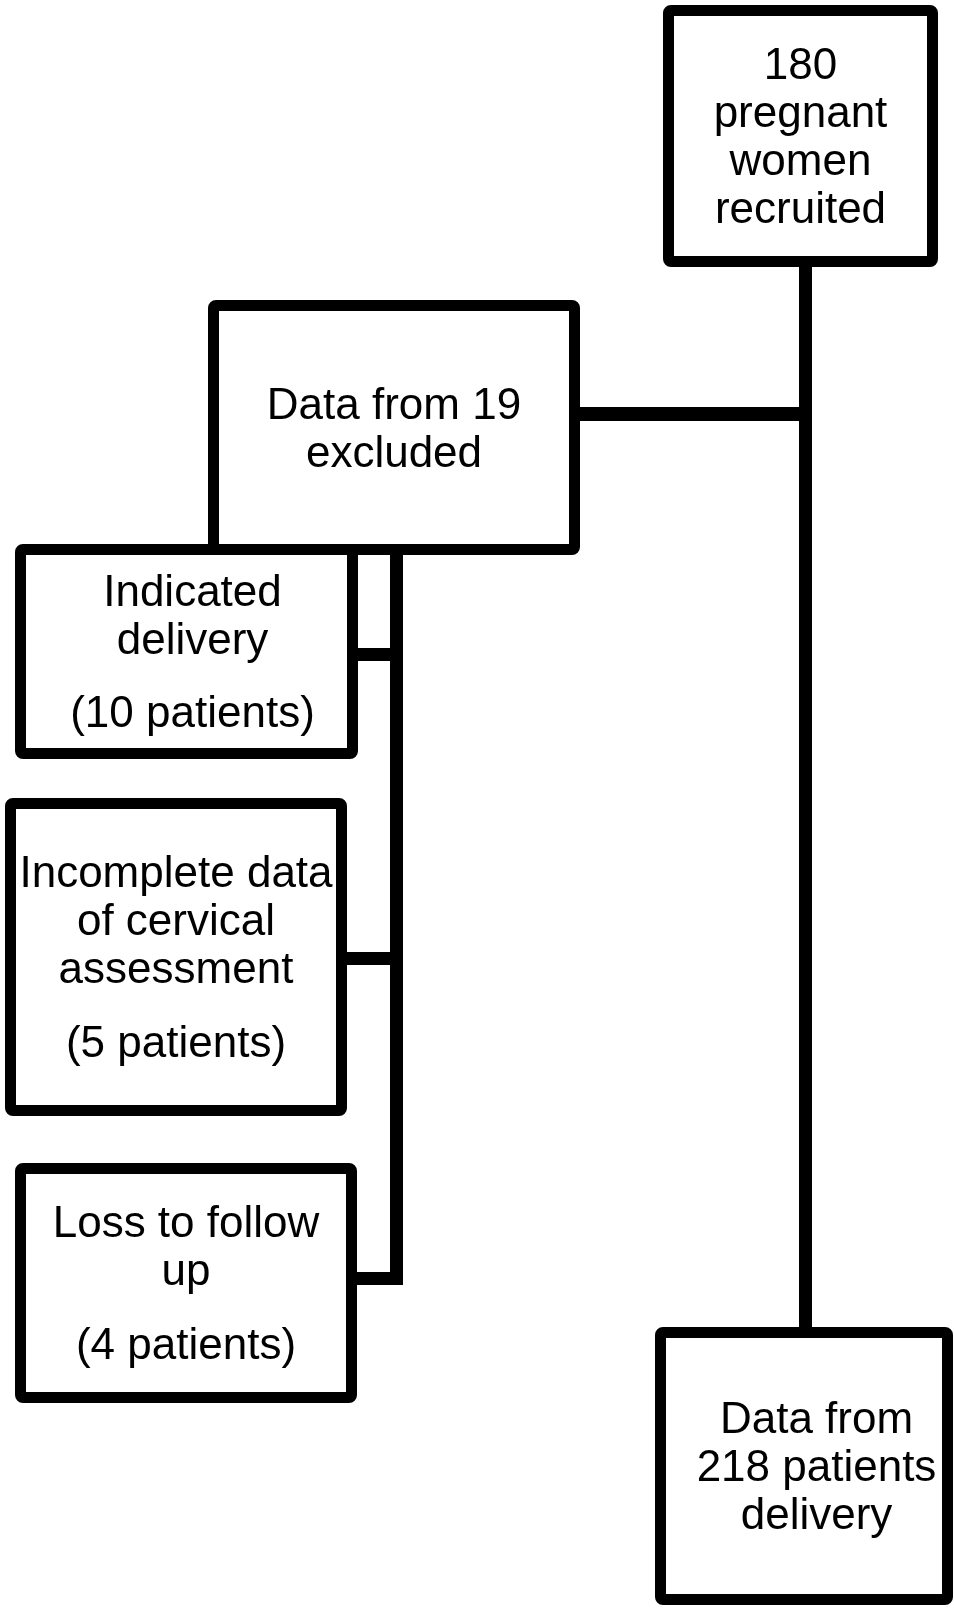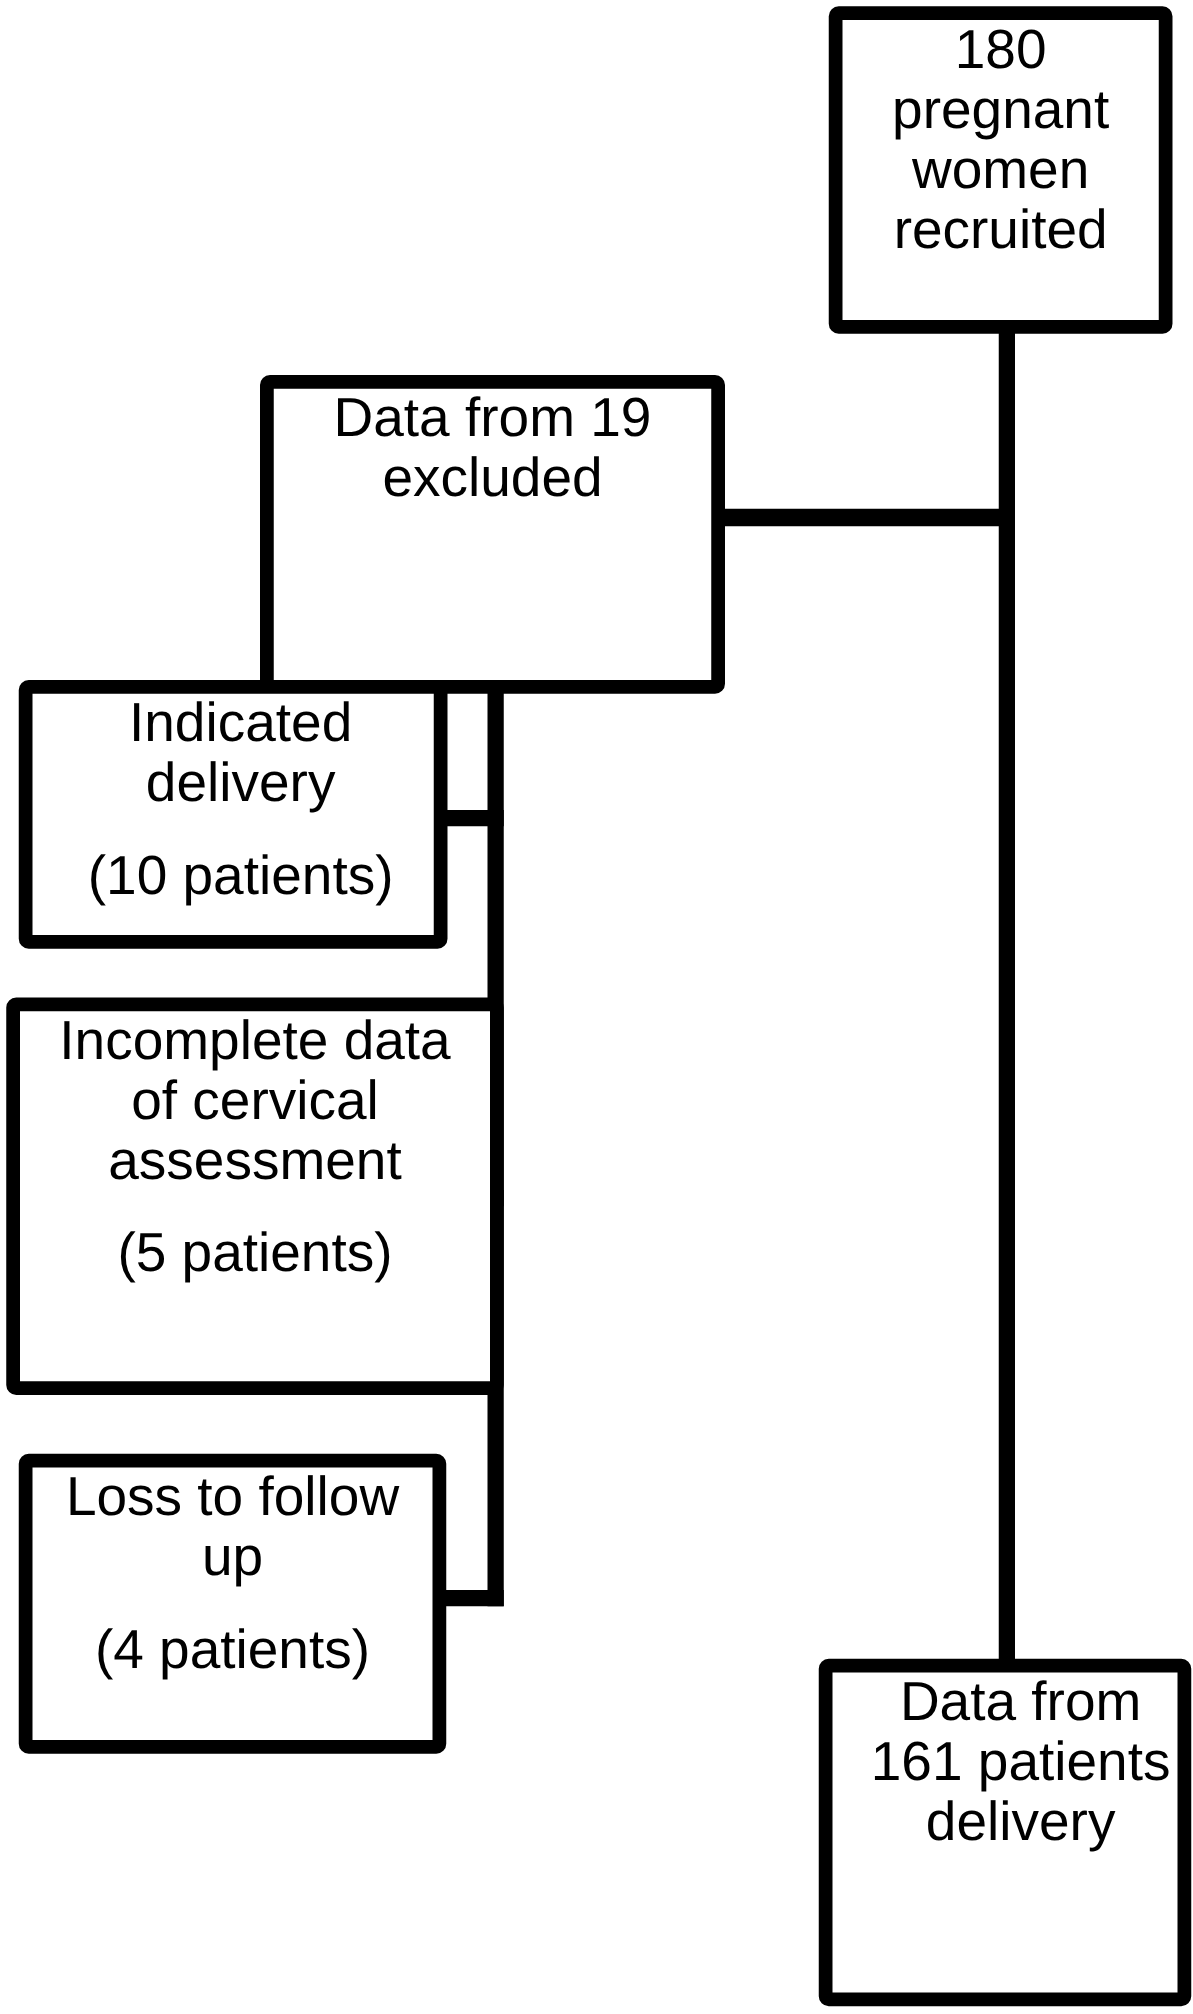--- a/index.html
+++ b/index.html
@@ -22,20 +22,21 @@
     background: #000000;
   }
   .box {
     position: absolute;
     border: 11px solid #000000;
     border-radius: 8px;
     background: #ffffff;
     display: flex;
     flex-direction: column;
     align-items: center;
+    justify-content: center;
     text-align: center;
     font-size: 44px;
     line-height: 1.09;
     color: #000000;
   }
   .box .count {
     margin-top: 26px;
   }
 </style>
 </head>
@@ -61,32 +62,32 @@
     <div>Data from 19</div>
     <div>excluded</div>
   </div>
 
   <div class="box" style="left:15px; top:544px; width:343px; height:215px;padding-left:12px;">
     <div>Indicated</div>
     <div>delivery</div>
     <div class="count">(10 patients)</div>
   </div>
 
-  <div class="box" style="left:5px; top:798px; width:398px; height:318px;">
+  <div class="box" style="left:5px; top:798px; width:342px; height:318px;">
     <div>Incomplete data</div>
     <div>of cervical</div>
     <div>assessment</div>
     <div class="count">(5 patients)</div>
   </div>
 
   <div class="box" style="left:15px; top:1163px; width:342px; height:240px;">
     <div>Loss to follow</div>
     <div>up</div>
     <div class="count">(4 patients)</div>
   </div>
 
   <div class="box" style="left:655px; top:1327px; width:298px; height:278px;padding-left:25px;">
     <div>Data from</div>
-    <div>161 patients</div>
+    <div>218 patients</div>
     <div>delivery</div>
   </div>
 
 </div>
 
 </body></html>

